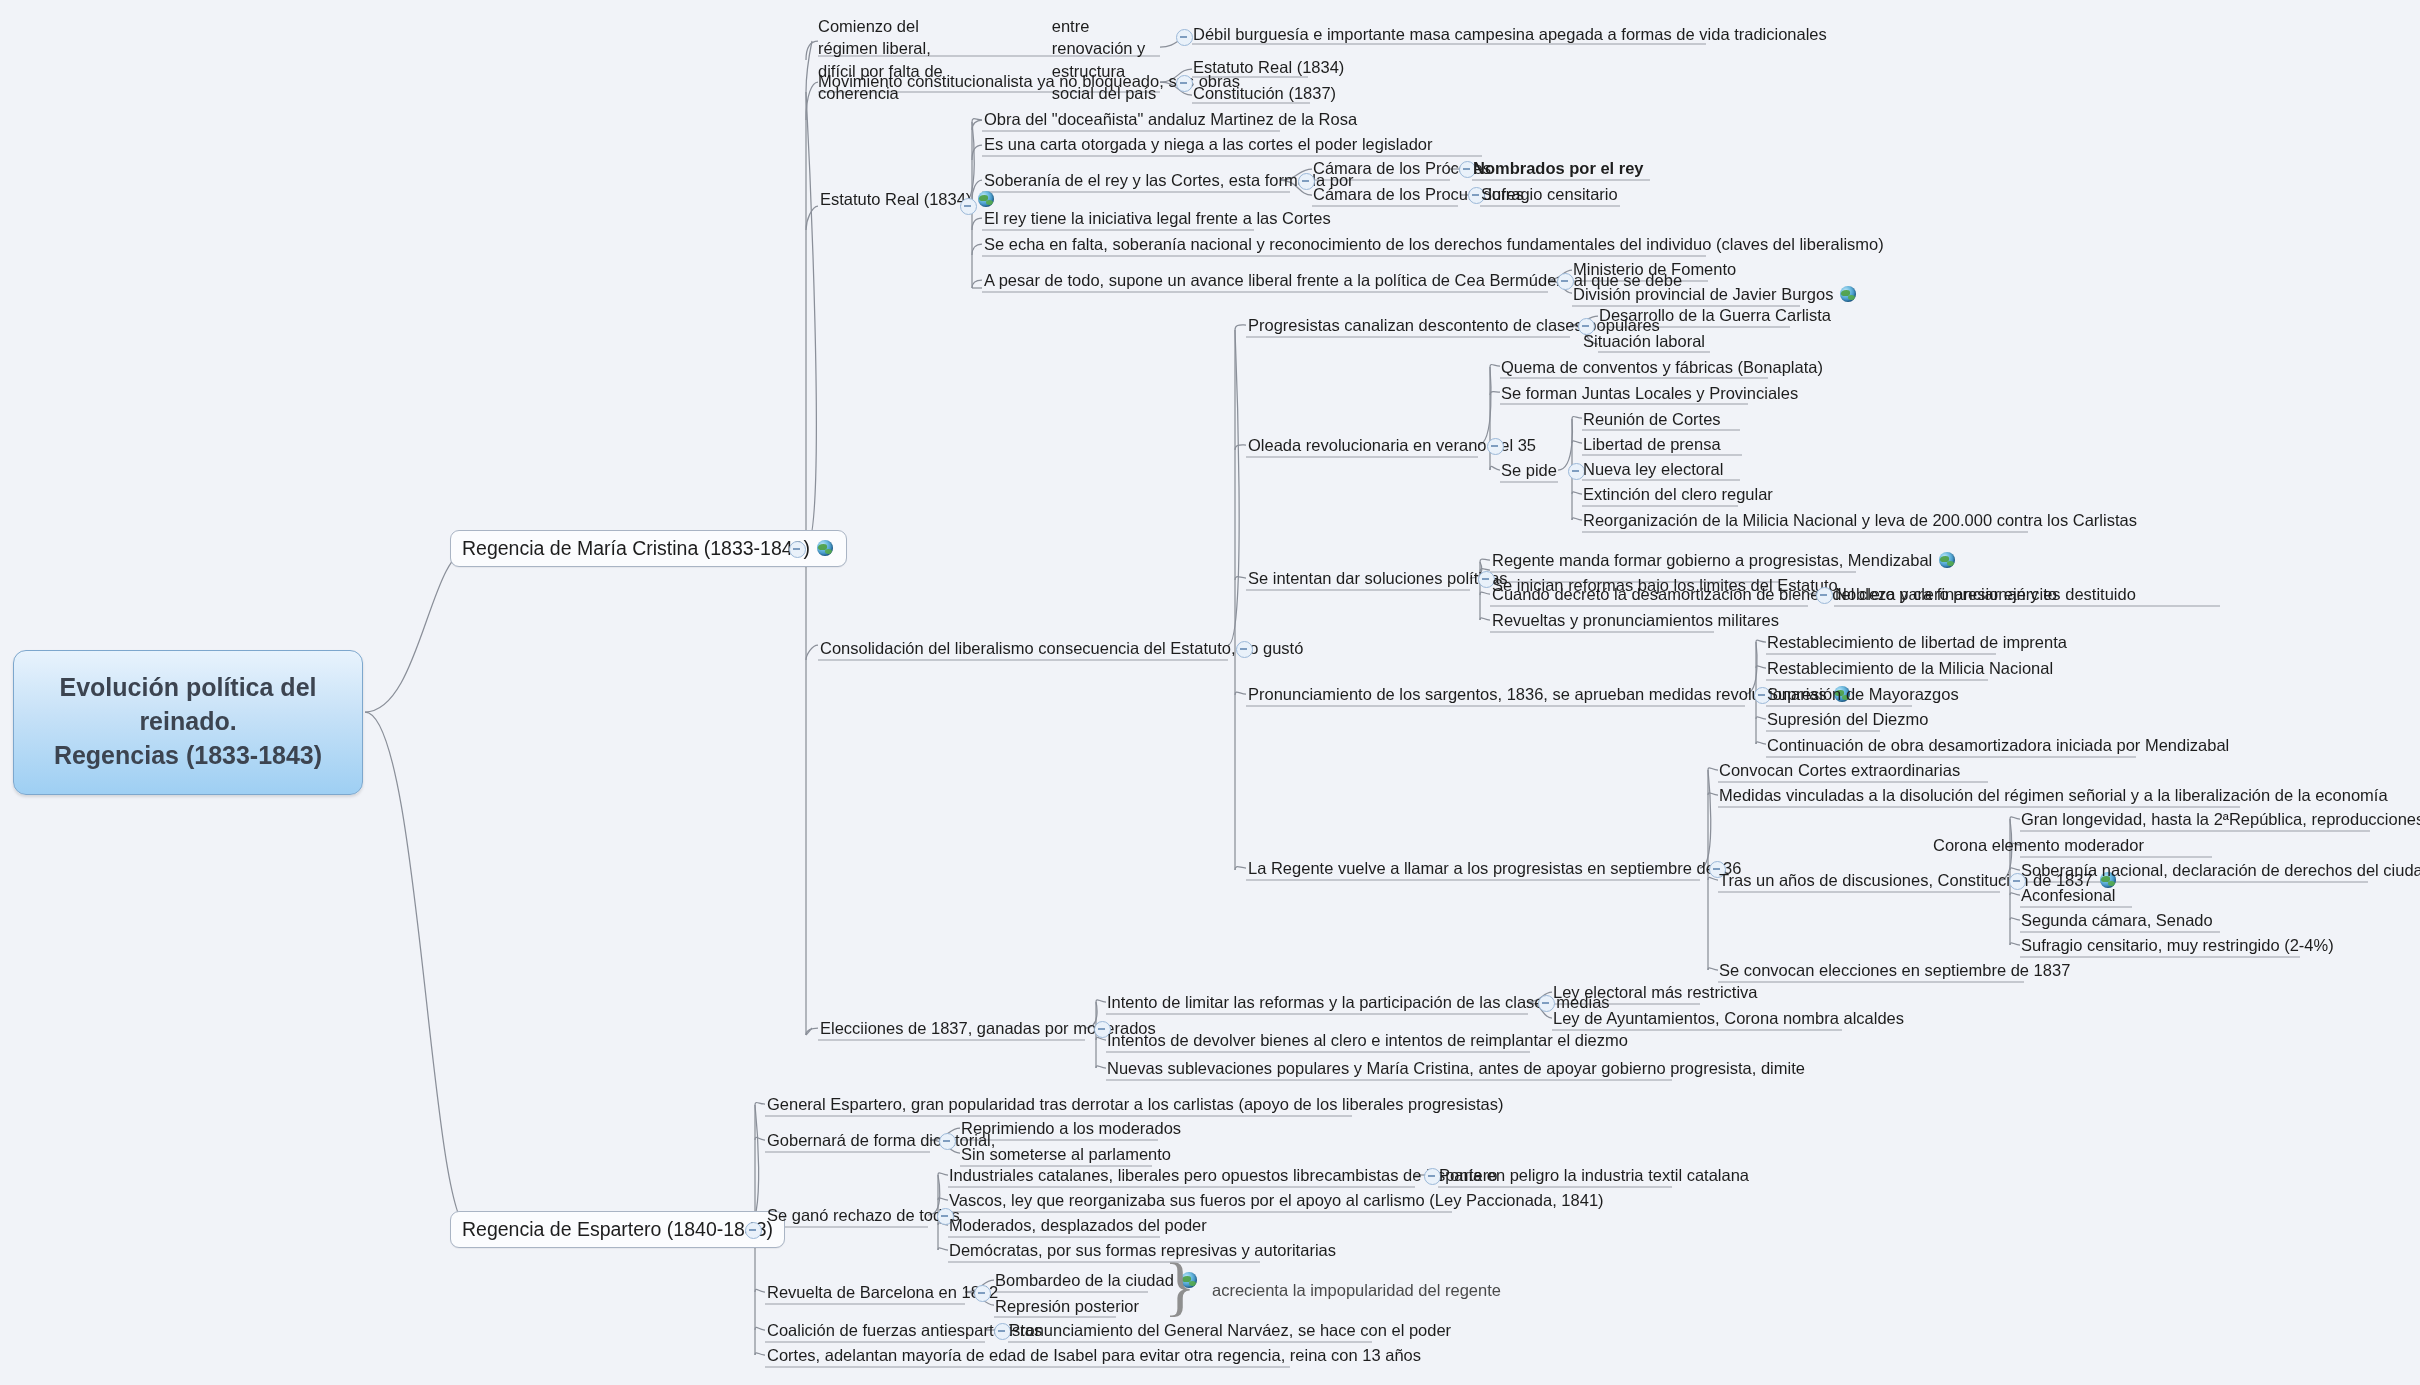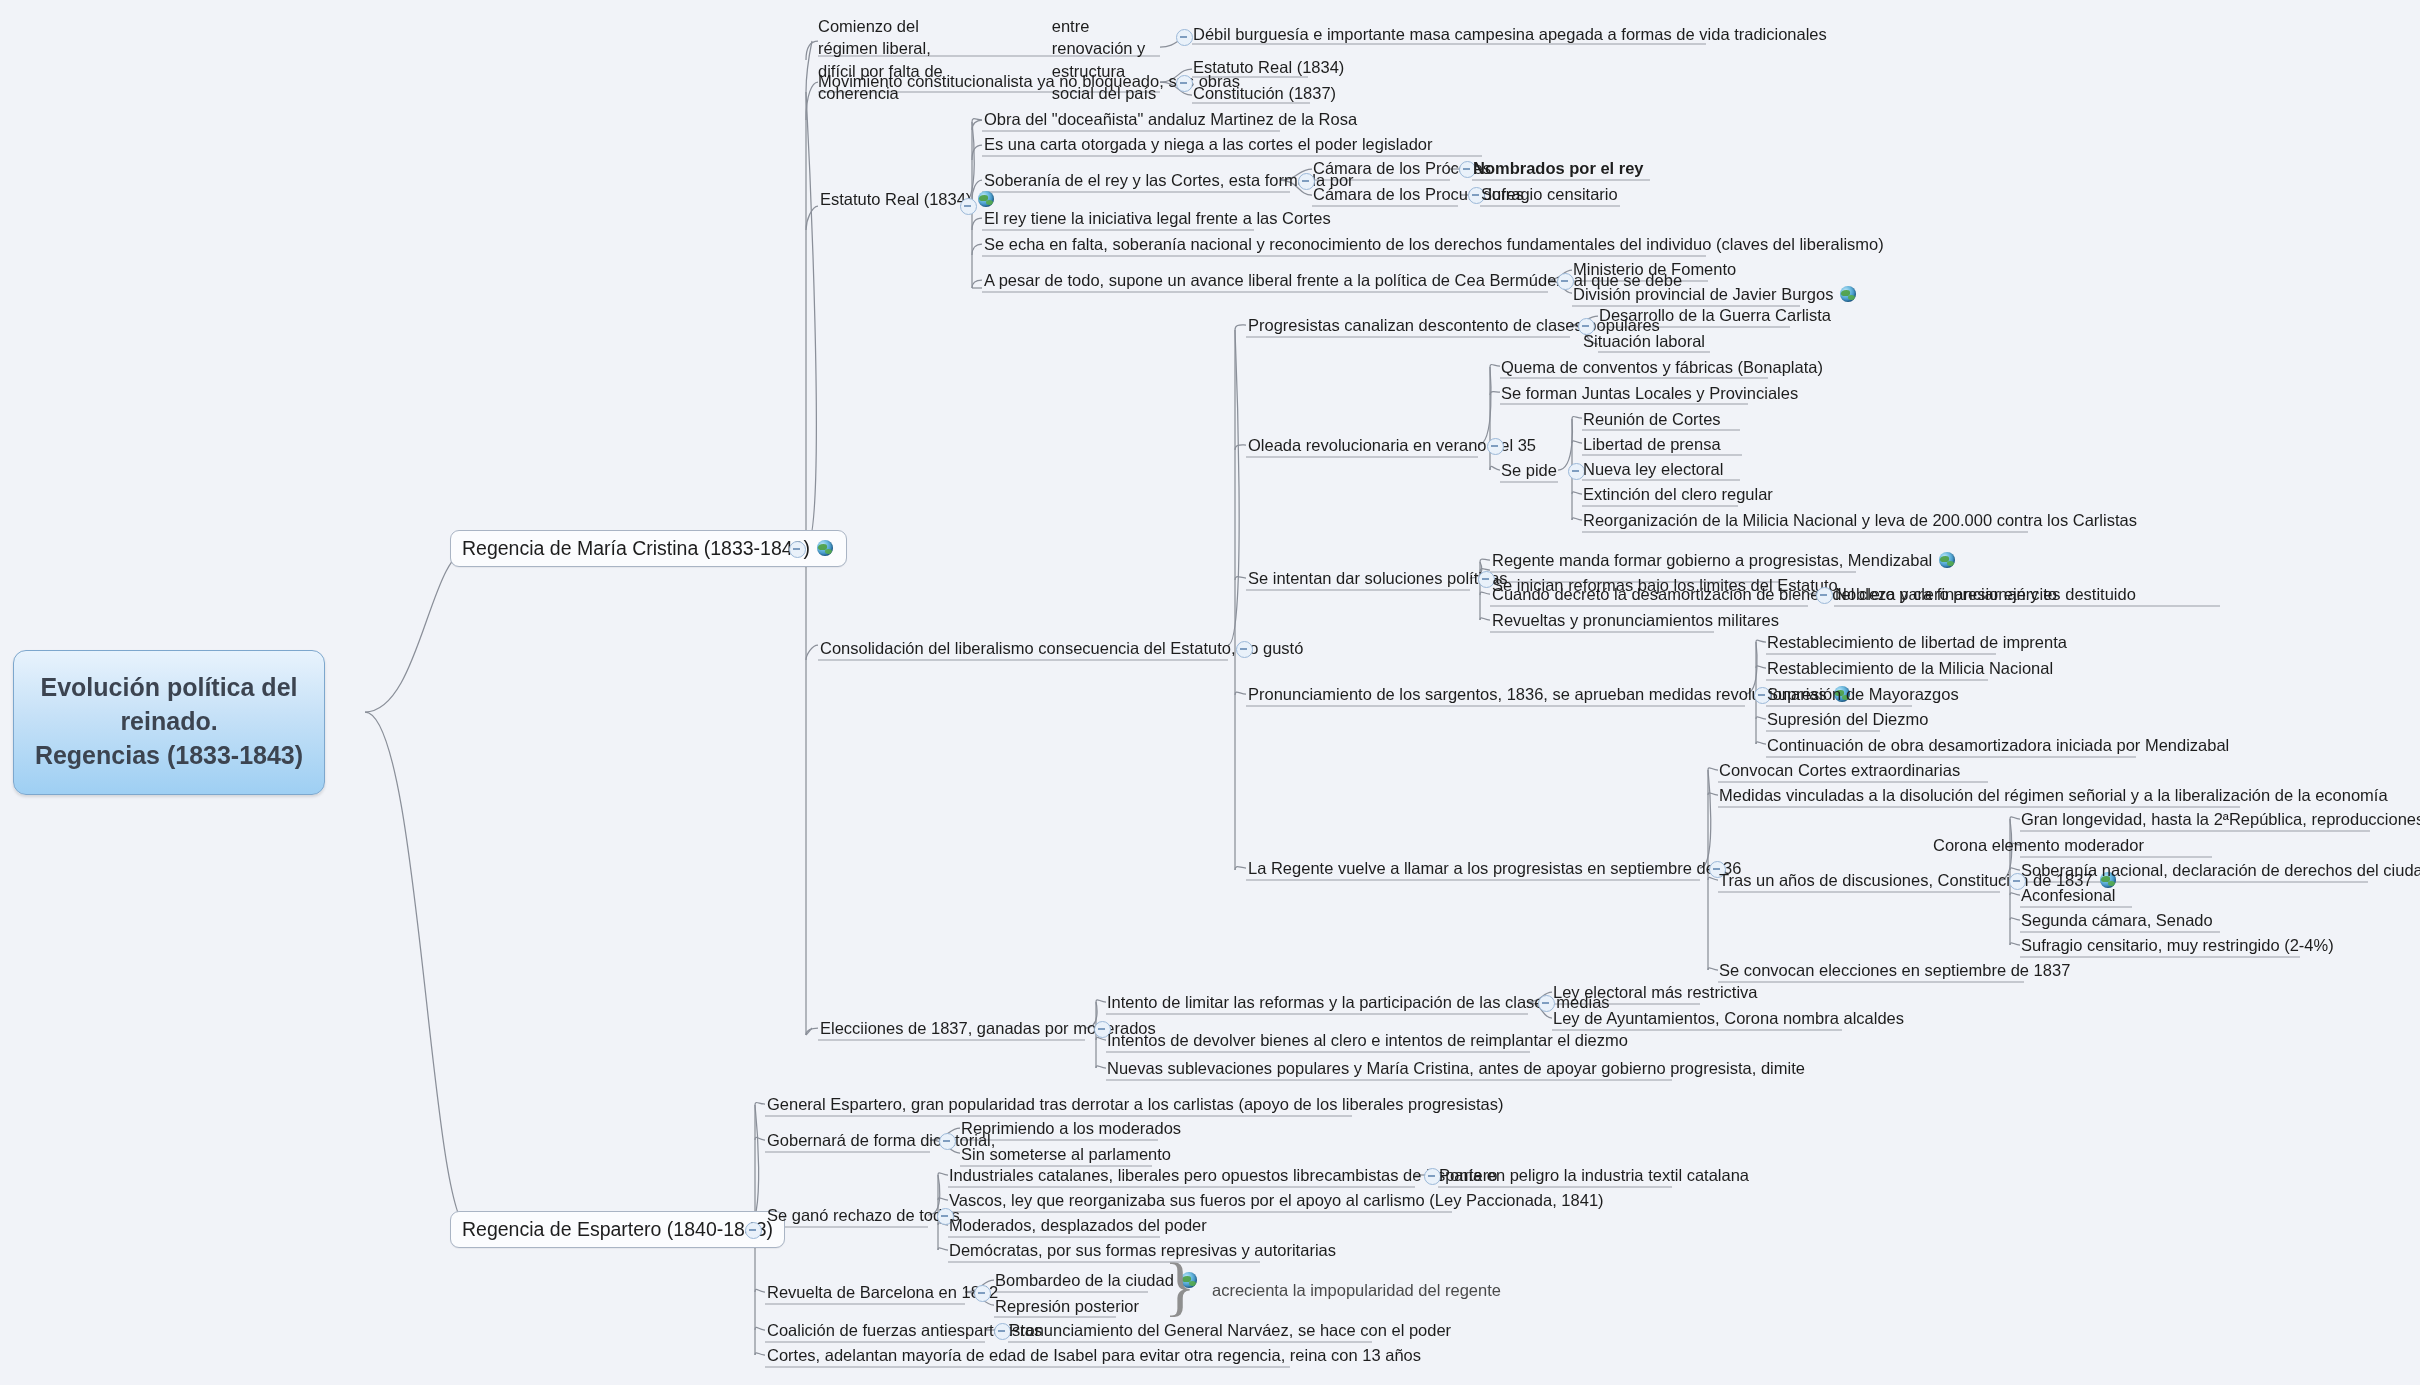--- a/index.html
+++ b/index.html
@@ -35,21 +35,21 @@
   
   .nx{
     font-size:16.5px;
     padding:1px 3px 3px 3px;
   }
   .nx.two-line{white-space:normal;line-height:1.35;gap:40px;}
 
   
   #root{
     position:absolute;left:13px;top:650px;
-    width:312px;
+    width:350px;
     box-sizing:border-box;
     padding:20px 12px 22px 12px;
     text-align:center;
     border:1px solid #7da7cd;
     border-radius:13px;
     background:linear-gradient(180deg,#e8f3fd 0%,#c6e1f7 45%,#9ecff3 100%);
     box-shadow:0 2px 3px rgba(0,0,0,.12);
     font-size:25px;font-weight:bold;color:#3c4450;
     line-height:1.35;
   }

